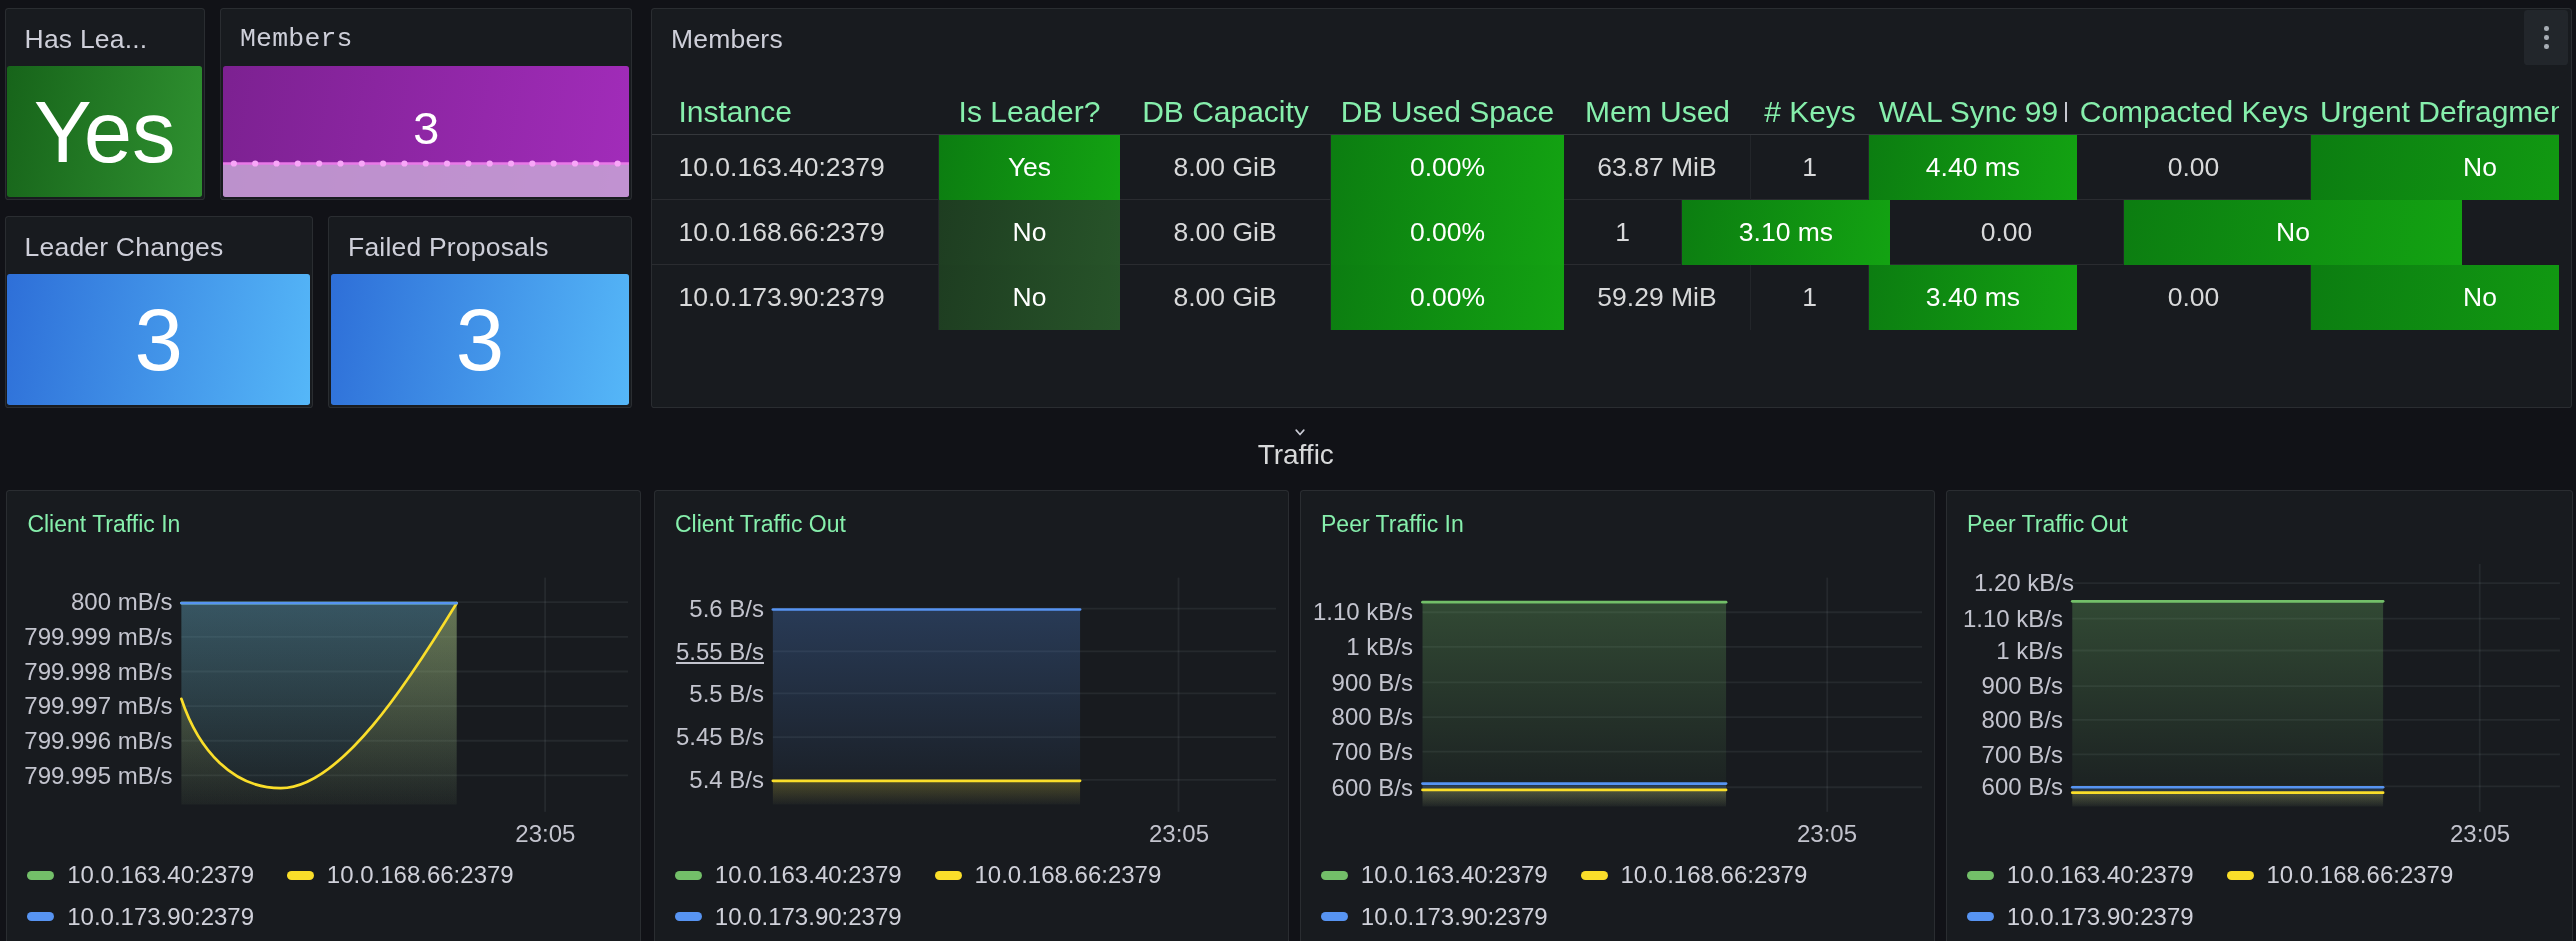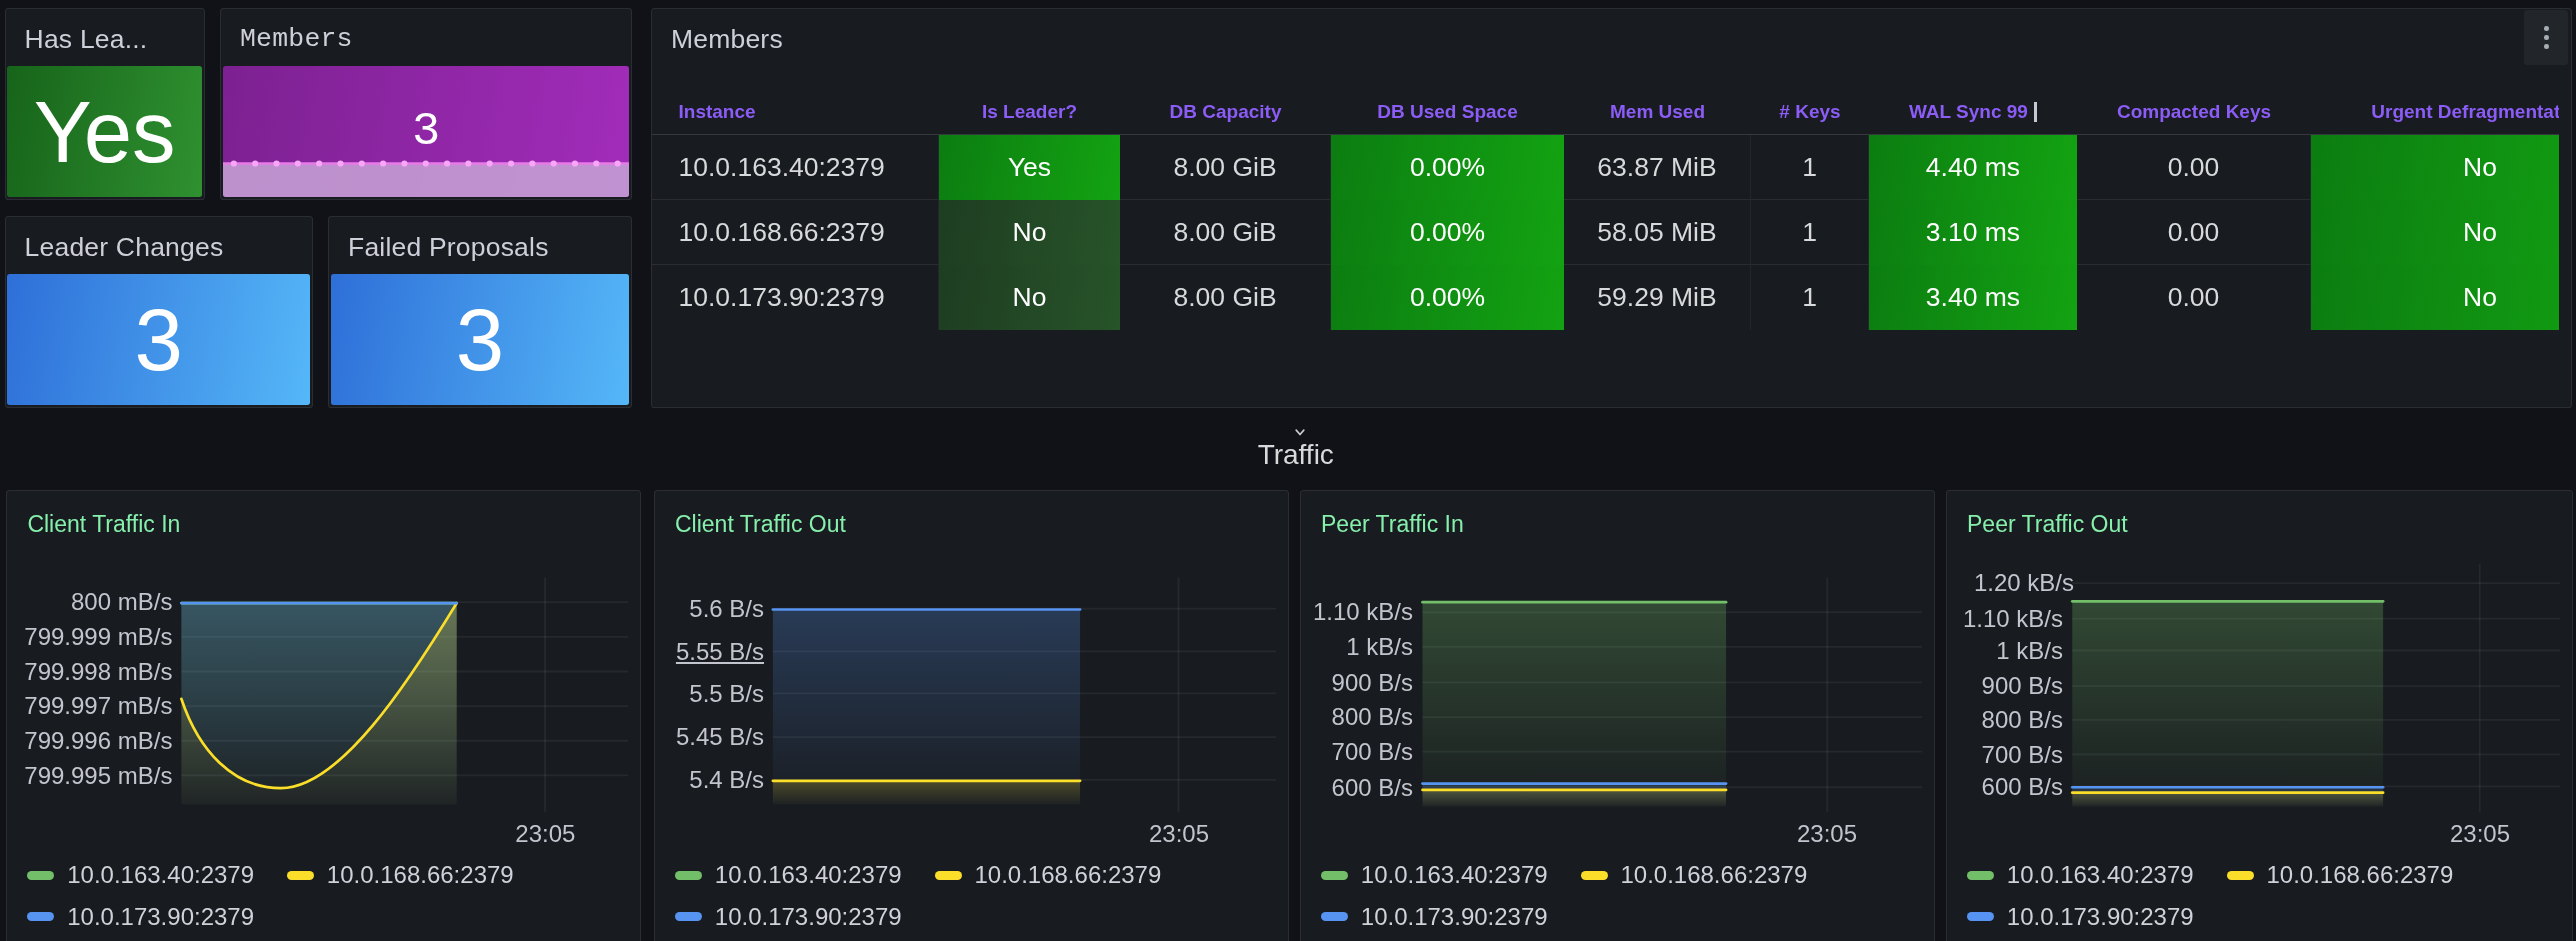--- a/index.html
+++ b/index.html
@@ -26,21 +26,21 @@
   .spark { position:absolute; left:0; top:0; width:100%; height:100%; z-index:1; }
 
   
   #p-status { left:651px; top:8.2px; width:1921px; height:400px; }
   .kebab { position:absolute; right:2.7px; top:0.9px; width:44px; height:55px; background:#22262b;
            border-radius:3.6px; display:flex; flex-direction:column; align-items:center; justify-content:center; gap:4.6px; }
   .kebab i { width:4.6px; height:4.6px; border-radius:50%; background:#a7adb4; }
 
   .tbl { position:absolute; left:0; top:81px; right:12px; bottom:0.9px; overflow:hidden; }
   .thead { display:flex; height:45px; align-items:center; border-bottom:0.9px solid rgba(255,255,255,0.13);
-           font-size:19px; font-weight:700; color:#8b5cf6; }
+           font-size:30px; font-weight:400; color:#86efac; }
   .th { flex:0 0 auto; text-align:center; white-space:nowrap; overflow:hidden; display:flex; justify-content:center; align-items:center; }
   .th.left { justify-content:flex-start; padding-left:26.5px; }
   .sliver { display:inline-block; width:2.7px; height:20px; background:#c7c8d1; margin-left:6.4px; }
   .tr { display:flex; height:65px; font-size:26.5px; color:#d8d9da; }
   .td { flex:0 0 auto; display:flex; align-items:center; justify-content:center; height:100%; white-space:nowrap; overflow:hidden; }
   .td.left { justify-content:flex-start; padding-left:26.5px; }
   .td.plain { border-right:0.9px solid rgba(255,255,255,0.05); }
   .td.rb { box-shadow:inset 0 -0.9px 0 rgba(255,255,255,0.08); }
   .cell-bright { background:linear-gradient(100deg,#0c7d11,#13a312); color:#fff; }
   .cell-dim    { background:linear-gradient(100deg,#1e3d21,#275429); color:#fff; }
@@ -149,21 +149,20 @@
           <div class="td plain rb" style="width: 118px;">1</div>
           <div class="td cell-bright" style="width: 208px;">4.40 ms</div>
           <div class="td plain rb" style="width: 234px;">0.00</div>
           <div class="td cell-bright" style="width: 338px;">No</div>
         </div>
         <div class="tr">
           <div class="td left plain rb" style="width: 287px;">10.0.168.66:2379</div>
           <div class="td cell-dim" style="width: 181px;">No</div>
           <div class="td plain rb" style="width: 211px;">8.00 GiB</div>
           <div class="td cell-bright" style="width: 233px;">0.00%</div>
-          <div class="td plain rb" style="width: 187px;">58.05 MiB</div>
           <div class="td plain rb" style="width: 118px;">1</div>
           <div class="td cell-bright" style="width: 208px;">3.10 ms</div>
           <div class="td plain rb" style="width: 234px;">0.00</div>
           <div class="td cell-bright" style="width: 338px;">No</div>
         </div>
         <div class="tr">
           <div class="td left plain" style="width: 287px;">10.0.173.90:2379</div>
           <div class="td cell-dim" style="width: 181px;">No</div>
           <div class="td plain" style="width: 211px;">8.00 GiB</div>
           <div class="td cell-bright" style="width: 233px;">0.00%</div>

